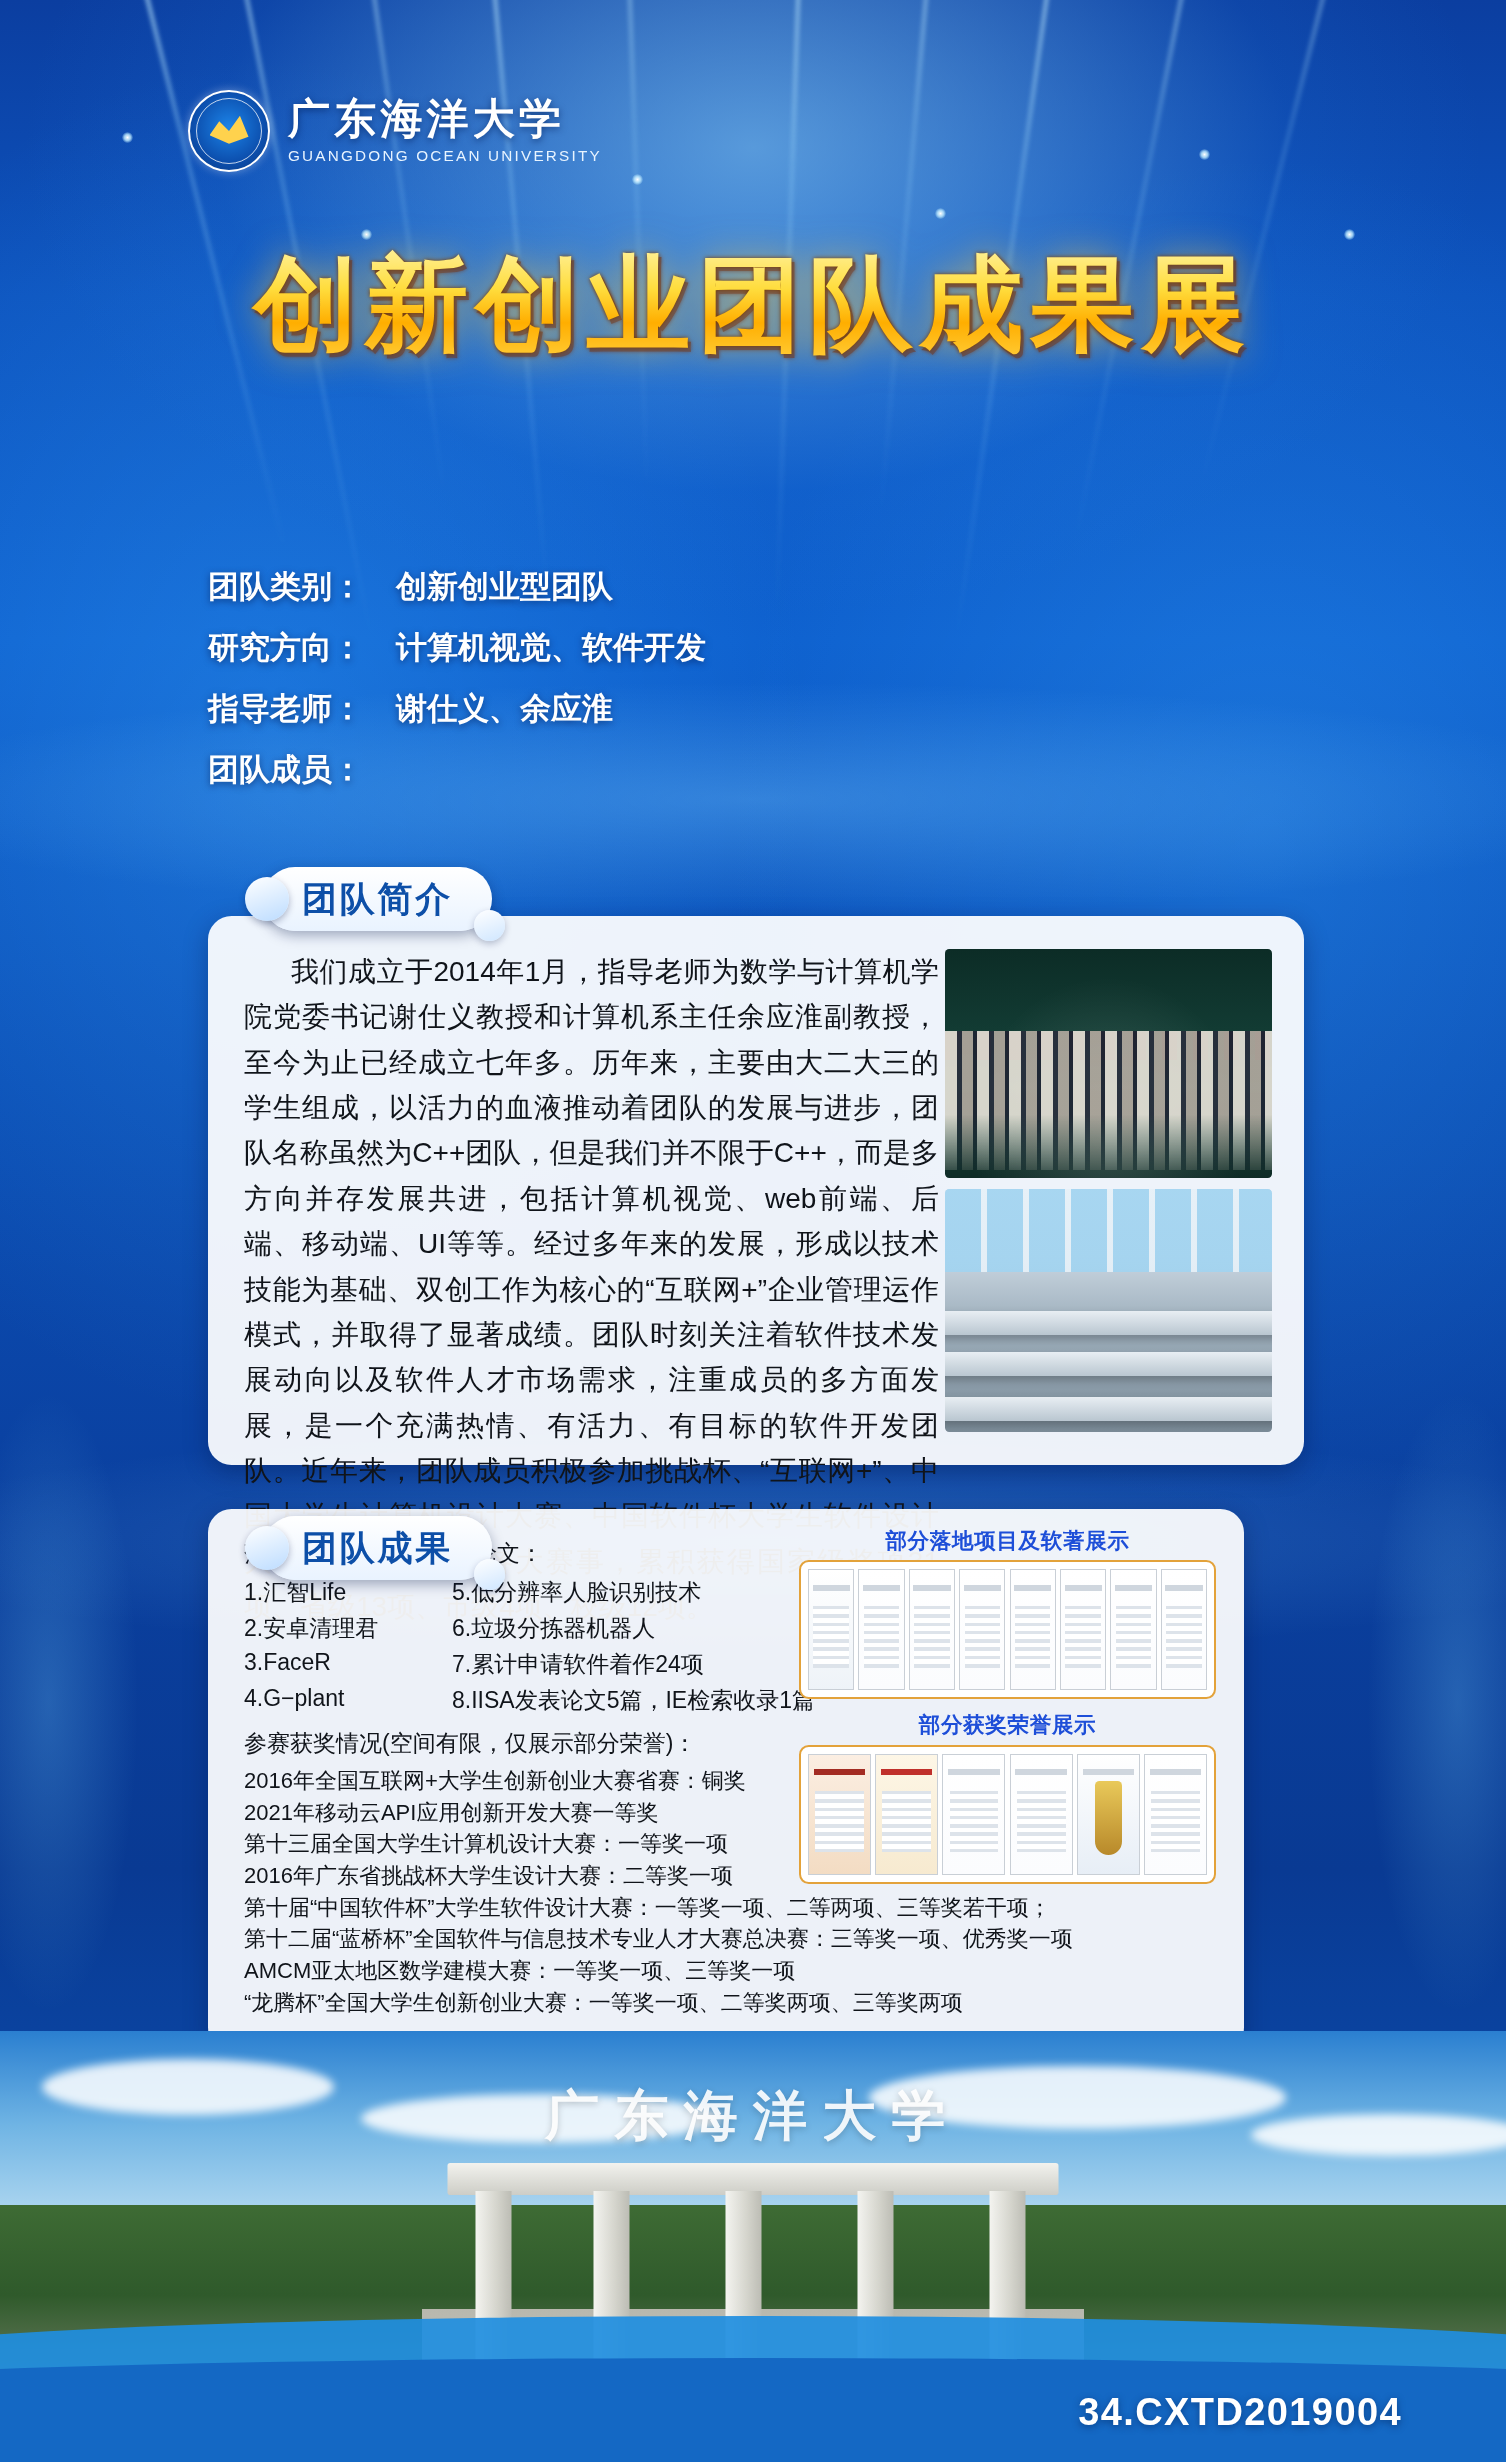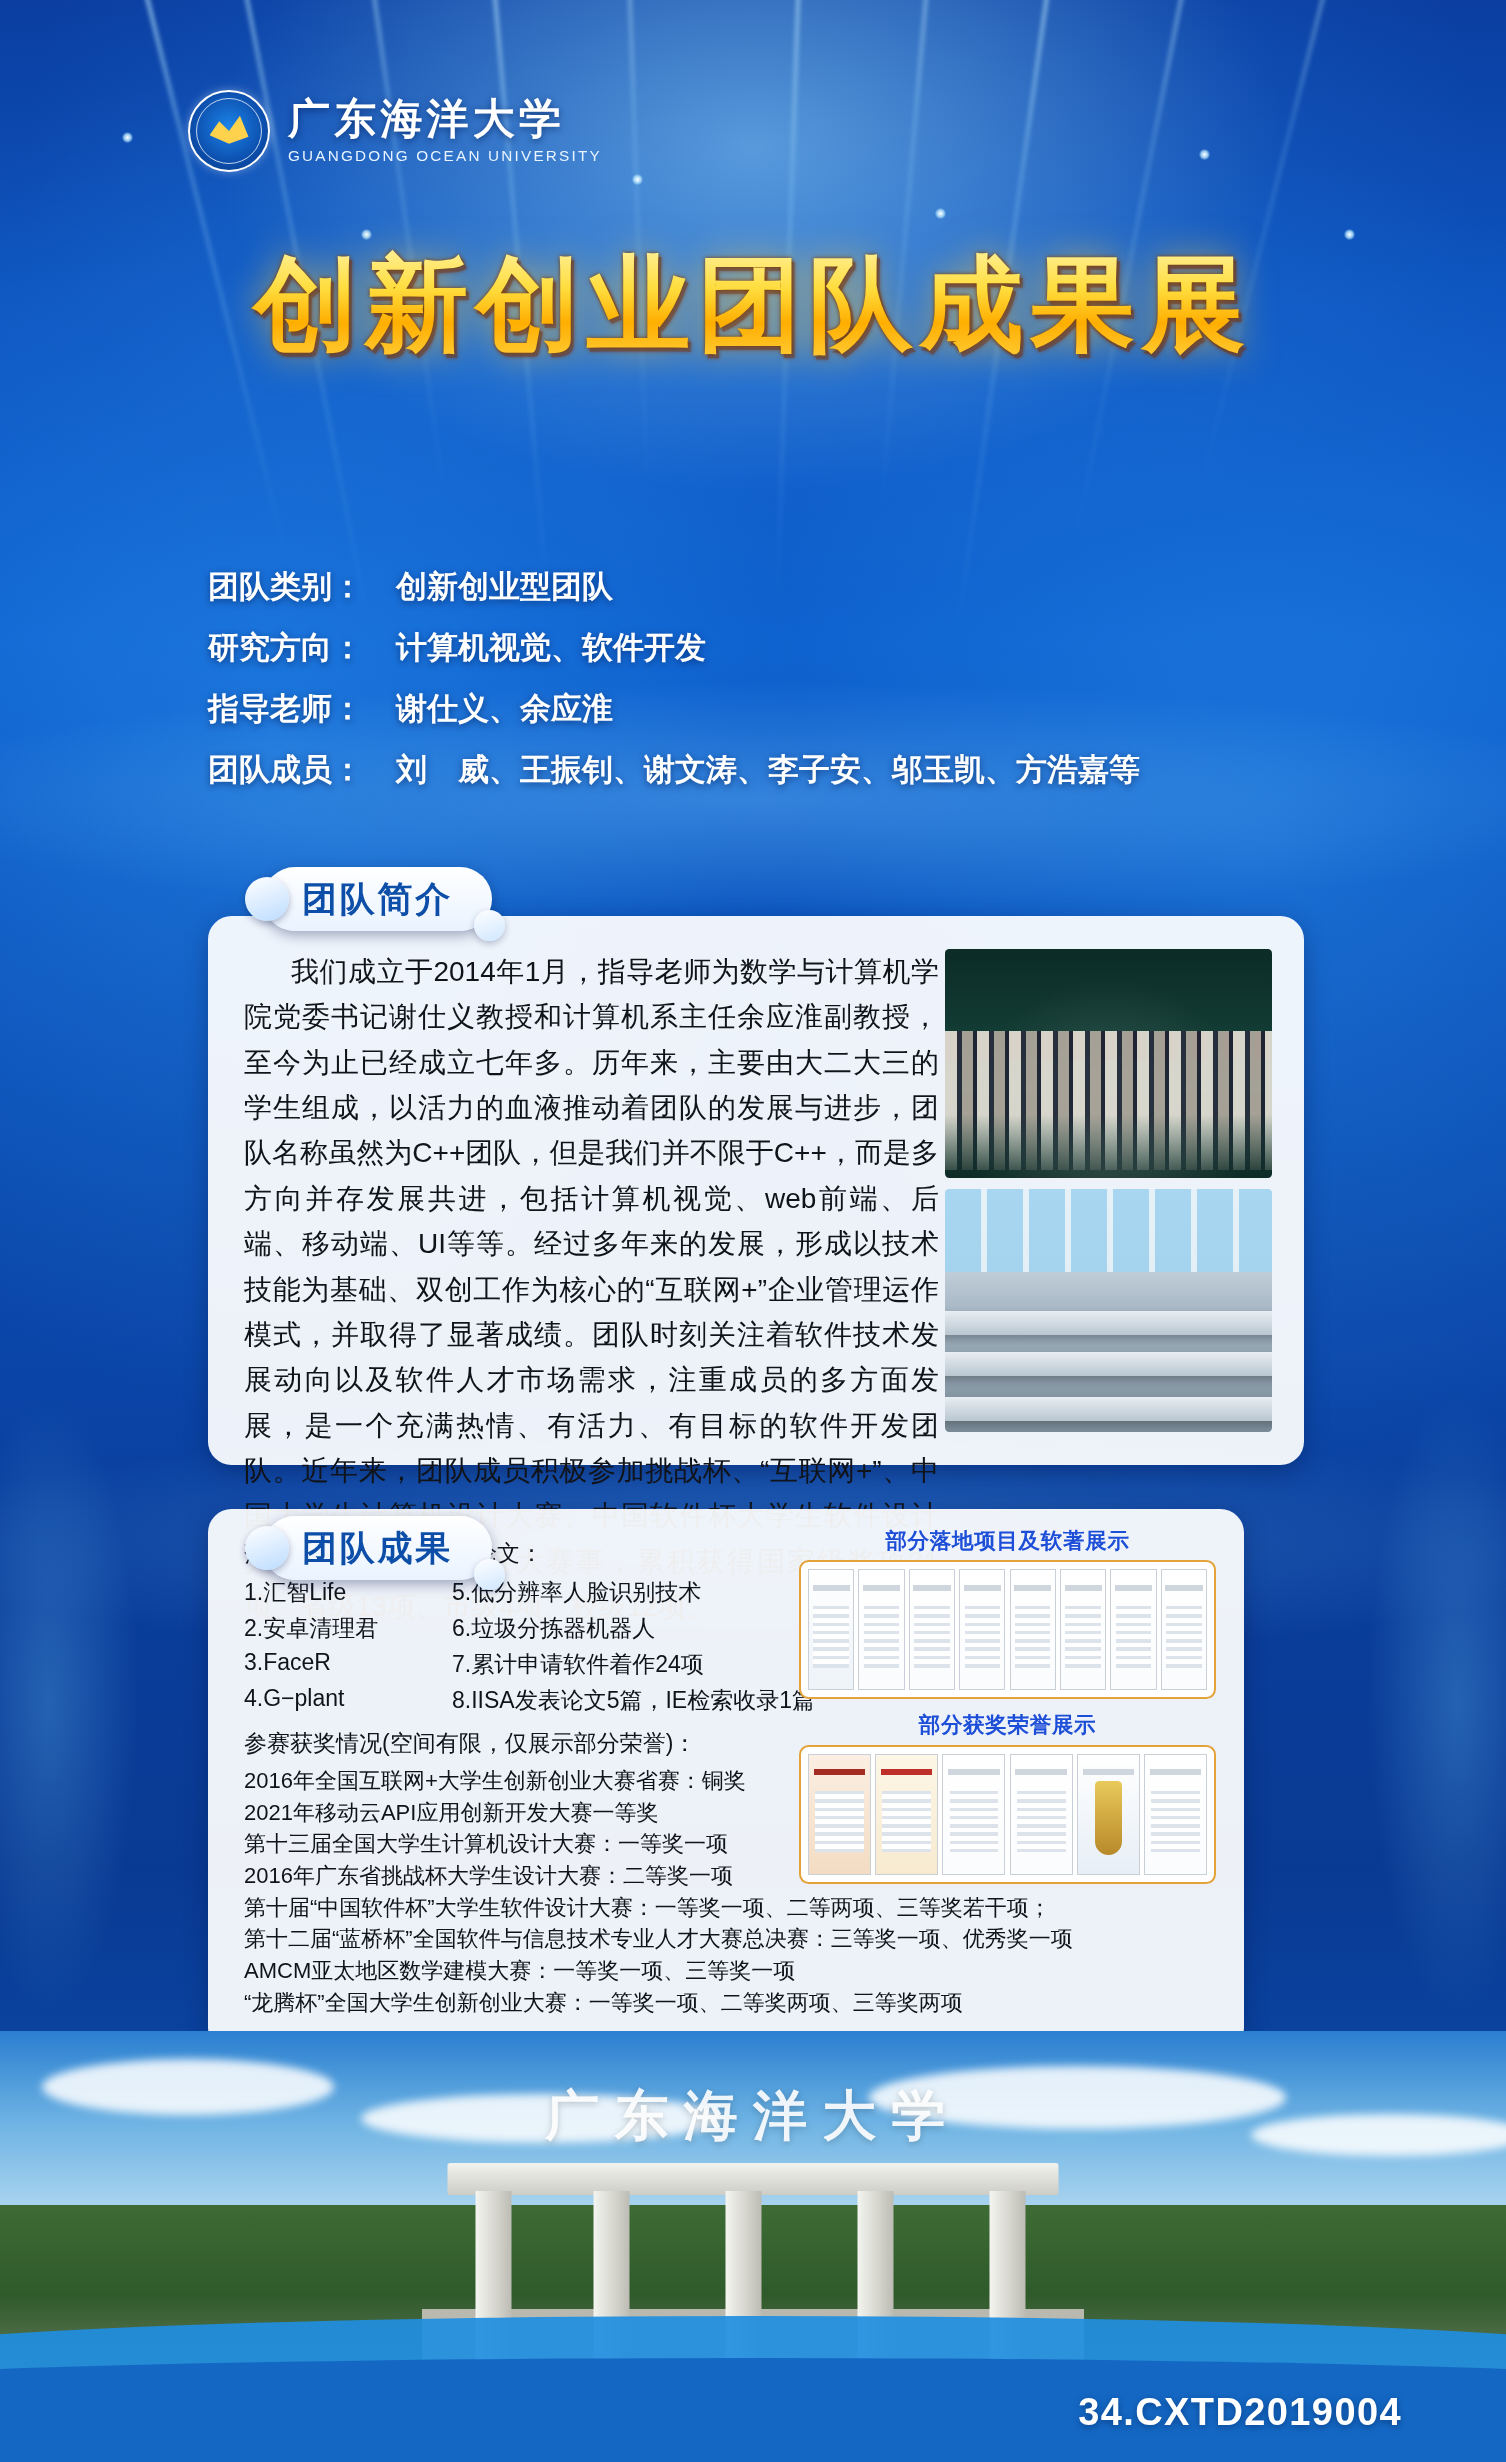--- a/index.html
+++ b/index.html
@@ -546,21 +546,20 @@
     <div class="info-line">
       <span class="info-label">研究方向：</span>
       <span class="info-value">计算机视觉、软件开发</span>
     </div>
     <div class="info-line">
       <span class="info-label">指导老师：</span>
       <span class="info-value">谢仕义、余应淮</span>
     </div>
     <div class="info-line">
       <span class="info-label">团队成员：</span>
-      <span class="info-value">刘　威、王振钊、谢文涛、李子安、邬玉凯、方浩嘉等</span>
     </div>
   </div>
 
   <div class="sec-tag" style="left:263px; top:867px;">
     <span class="sec-tag-inner">团队简介</span>
   </div>
 
   <div class="panel panel-intro">
     <div class="intro-text">我们成立于2014年1月，指导老师为数学与计算机学院党委书记谢仕义教授和计算机系主任余应淮副教授，至今为止已经成立七年多。历年来，主要由大二大三的学生组成，以活力的血液推动着团队的发展与进步，团队名称虽然为C++团队，但是我们并不限于C++，而是多方向并存发展共进，包括计算机视觉、web前端、后端、移动端、UI等等。经过多年来的发展，形成以技术技能为基础、双创工作为核心的“互联网+”企业管理运作模式，并取得了显著成绩。团队时刻关注着软件技术发展动向以及软件人才市场需求，注重成员的多方面发展，是一个充满热情、有活力、有目标的软件开发团队。近年来，团队成员积极参加挑战杯、“互联网+”、中国大学生计算机设计大赛、中国软件杯大学生软件设计大赛等全国大学生各大赛事，累积获得国家级奖项31项、省级13项、市级4项、校级12项。</div>
     <div class="intro-photos">

